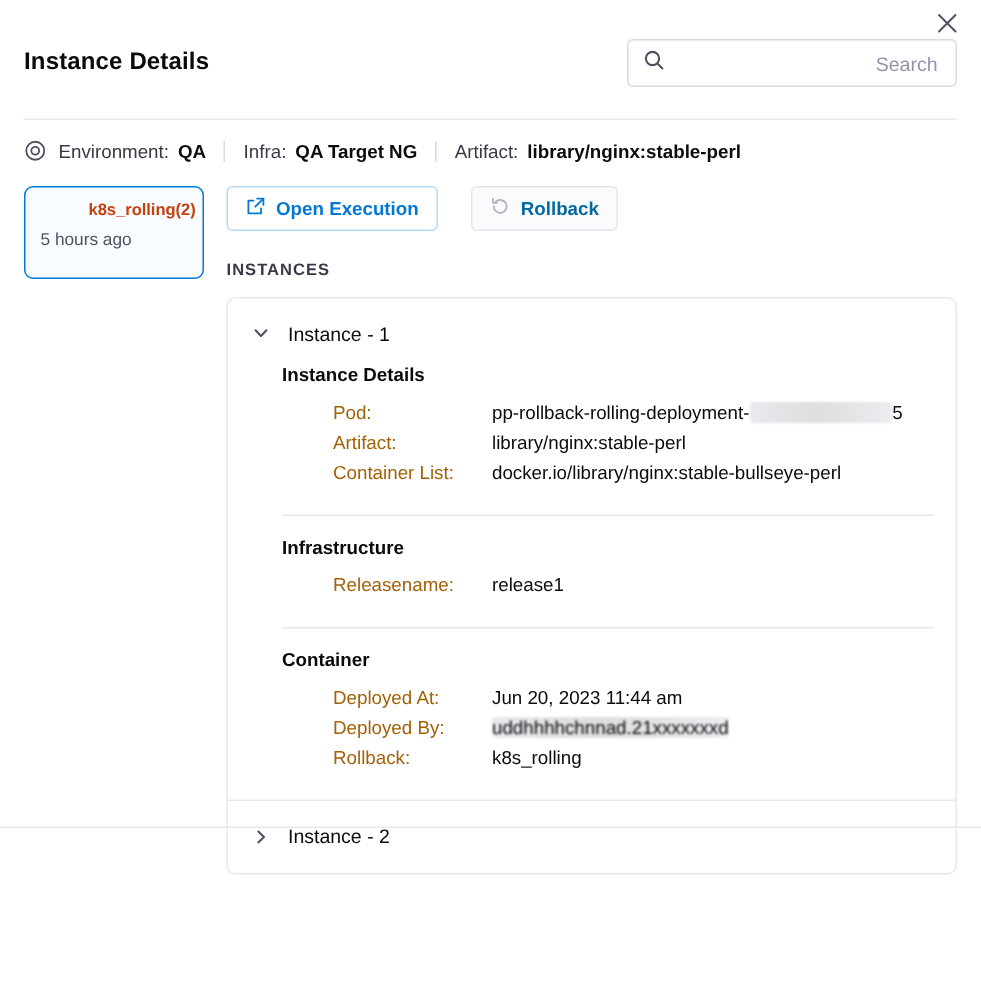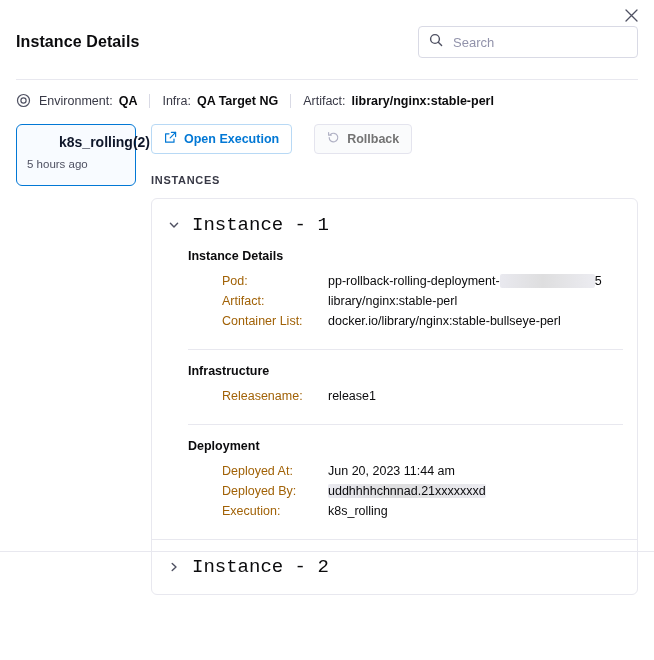--- a/index.html
+++ b/index.html
@@ -59,20 +59,21 @@
   }
   .search-box svg { flex: 0 0 auto; margin-right: 8px; }
   .search-input {
     border: none;
     outline: none;
     font-size: 13px;
     font-family: "Liberation Sans", sans-serif;
     color: #0b0b0d;
     width: 100%;
     background: transparent;
+    text-align: right;
   }
   .search-input::placeholder { color: #9293ab; }
 
   .hr {
     height: 1px;
     background: #e8e8ef;
     margin: 21px 16px 0 16px;
   }
 
   
@@ -112,23 +113,23 @@
 
   .exec-card {
     border: 1px solid #0278d5;
     border-radius: 6px;
     background: #f8fbff;
     padding: 9px 10px 10px 10px;
     cursor: pointer;
     height: 62px;
   }
   .exec-card .exec-name {
-    font-size: 14px;
-    font-weight: bold;
-    color: #0f172a;
+    font-size: 11px;
+    font-weight: bold;
+    color: #c2410c;
     margin-bottom: 8px;
     padding-left: 32px;
   }
   .exec-card .exec-time {
     font-size: 11.5px;
     color: #4f5162;
   }
 
   
   .actions { display: flex; align-items: center; gap: 22px; }
@@ -145,21 +146,21 @@
     background: transparent;
     font-family: "Liberation Sans", sans-serif;
     cursor: pointer;
   }
   .btn-open {
     color: #0278d5;
     border-color: #b8d9f5;
     background: #ffffff;
   }
   .btn-rollback {
-    color: #737373;
+    color: #0369a1;
     border-color: #e4e4ee;
     background: #fafbfc;
     cursor: default;
   }
 
   .section-label {
     margin-top: 20px;
     font-size: 11px;
     font-weight: bold;
     letter-spacing: 0.7px;
@@ -182,21 +183,21 @@
   .chev {
     width: 16px;
     height: 16px;
     margin-right: 10px;
     color: #4f5162;
     flex: 0 0 auto;
     display: flex;
     align-items: center;
     justify-content: center;
   }
-  .inst-title { font-size: 19px; color: #0b0b0d; font-family: Liberation Mono, monospace; }
+  .inst-title { font-size: 13px; color: #0b0b0d; }
 
   .inst-body { padding: 0 14px 0 36px; }
   .group-title {
     font-size: 12.5px;
     font-weight: bold;
     color: #0b0b0d;
     margin-bottom: 11px;
   }
   .kv { display: flex; margin-bottom: 6px; font-size: 12.5px; }
   .kv .k {
@@ -216,21 +217,20 @@
     border-radius: 2px;
     filter: blur(0.6px);
     user-select: none;
   }
   .pod-line { display: flex; }
   .pod-line .v { white-space: nowrap; }
 
   .inst-footer-div { height: 1px; background: #e8e8ef; }
   .inst-row-2 {
     display: flex;
-    align-items: center;
     padding: 16px 14px 16px 14px;
     cursor: pointer;
   }
 
   .bottom-rule {
     position: absolute;
     left: 0; right: 0; bottom: 0;
     height: 1px;
     background: #e8e8ef;
   }
@@ -346,31 +346,31 @@
           <div class="group">
             <div class="group-title">Infrastructure</div>
             <div class="kv">
               <span class="k">Releasename:</span>
               <span class="v">release1</span>
             </div>
           </div>
           <div class="group-div"></div>
 
           <div class="group">
-            <div class="group-title">Deployment</div>
+            <div class="group-title">Container</div>
             <div class="kv">
               <span class="k">Deployed At:</span>
               <span class="v">Jun 20, 2023 11:44 am</span>
             </div>
             <div class="kv">
               <span class="k">Deployed By:</span>
               <span class="v redacted">uddhhhhchnnad.21xxxxxxxd</span>
             </div>
             <div class="kv">
-              <span class="k">Execution:</span>
+              <span class="k">Rollback:</span>
               <span class="v">k8s_rolling</span>
             </div>
           </div>
 
         </div>
 
         <div class="inst-footer-div"></div>
 
         <div class="inst-row-2">
           <span class="chev">

